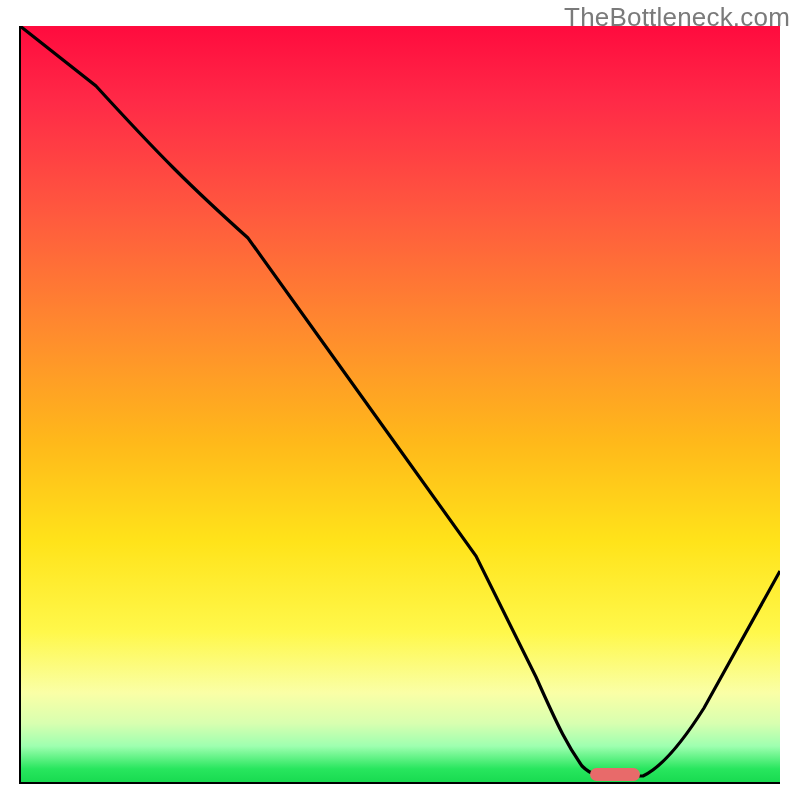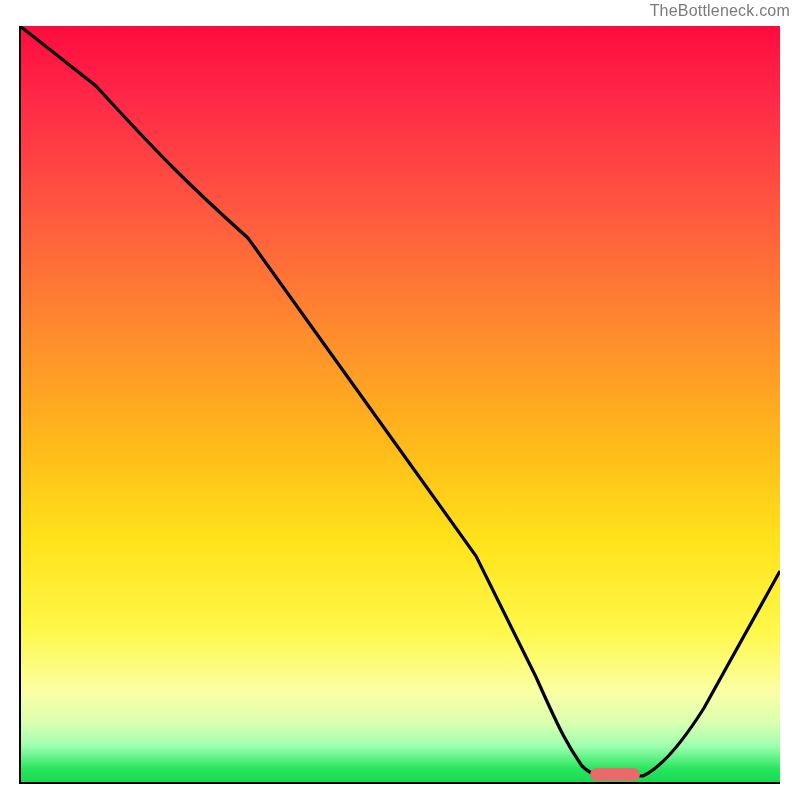--- a/index.html
+++ b/index.html
@@ -12,21 +12,21 @@
   }
   .container {
     position: relative;
     width: 800px;
     height: 800px;
   }
   .watermark {
     position: absolute;
     top: 2px;
     right: 10px;
-    font-size: 16px;
+    font-size: 26px;
     color: #7a7a7a;
     font-weight: 500;
     letter-spacing: 0.2px;
   }
   .plot {
     position: absolute;
     left: 20px;
     top: 26px;
     width: 760px;
     height: 758px;

